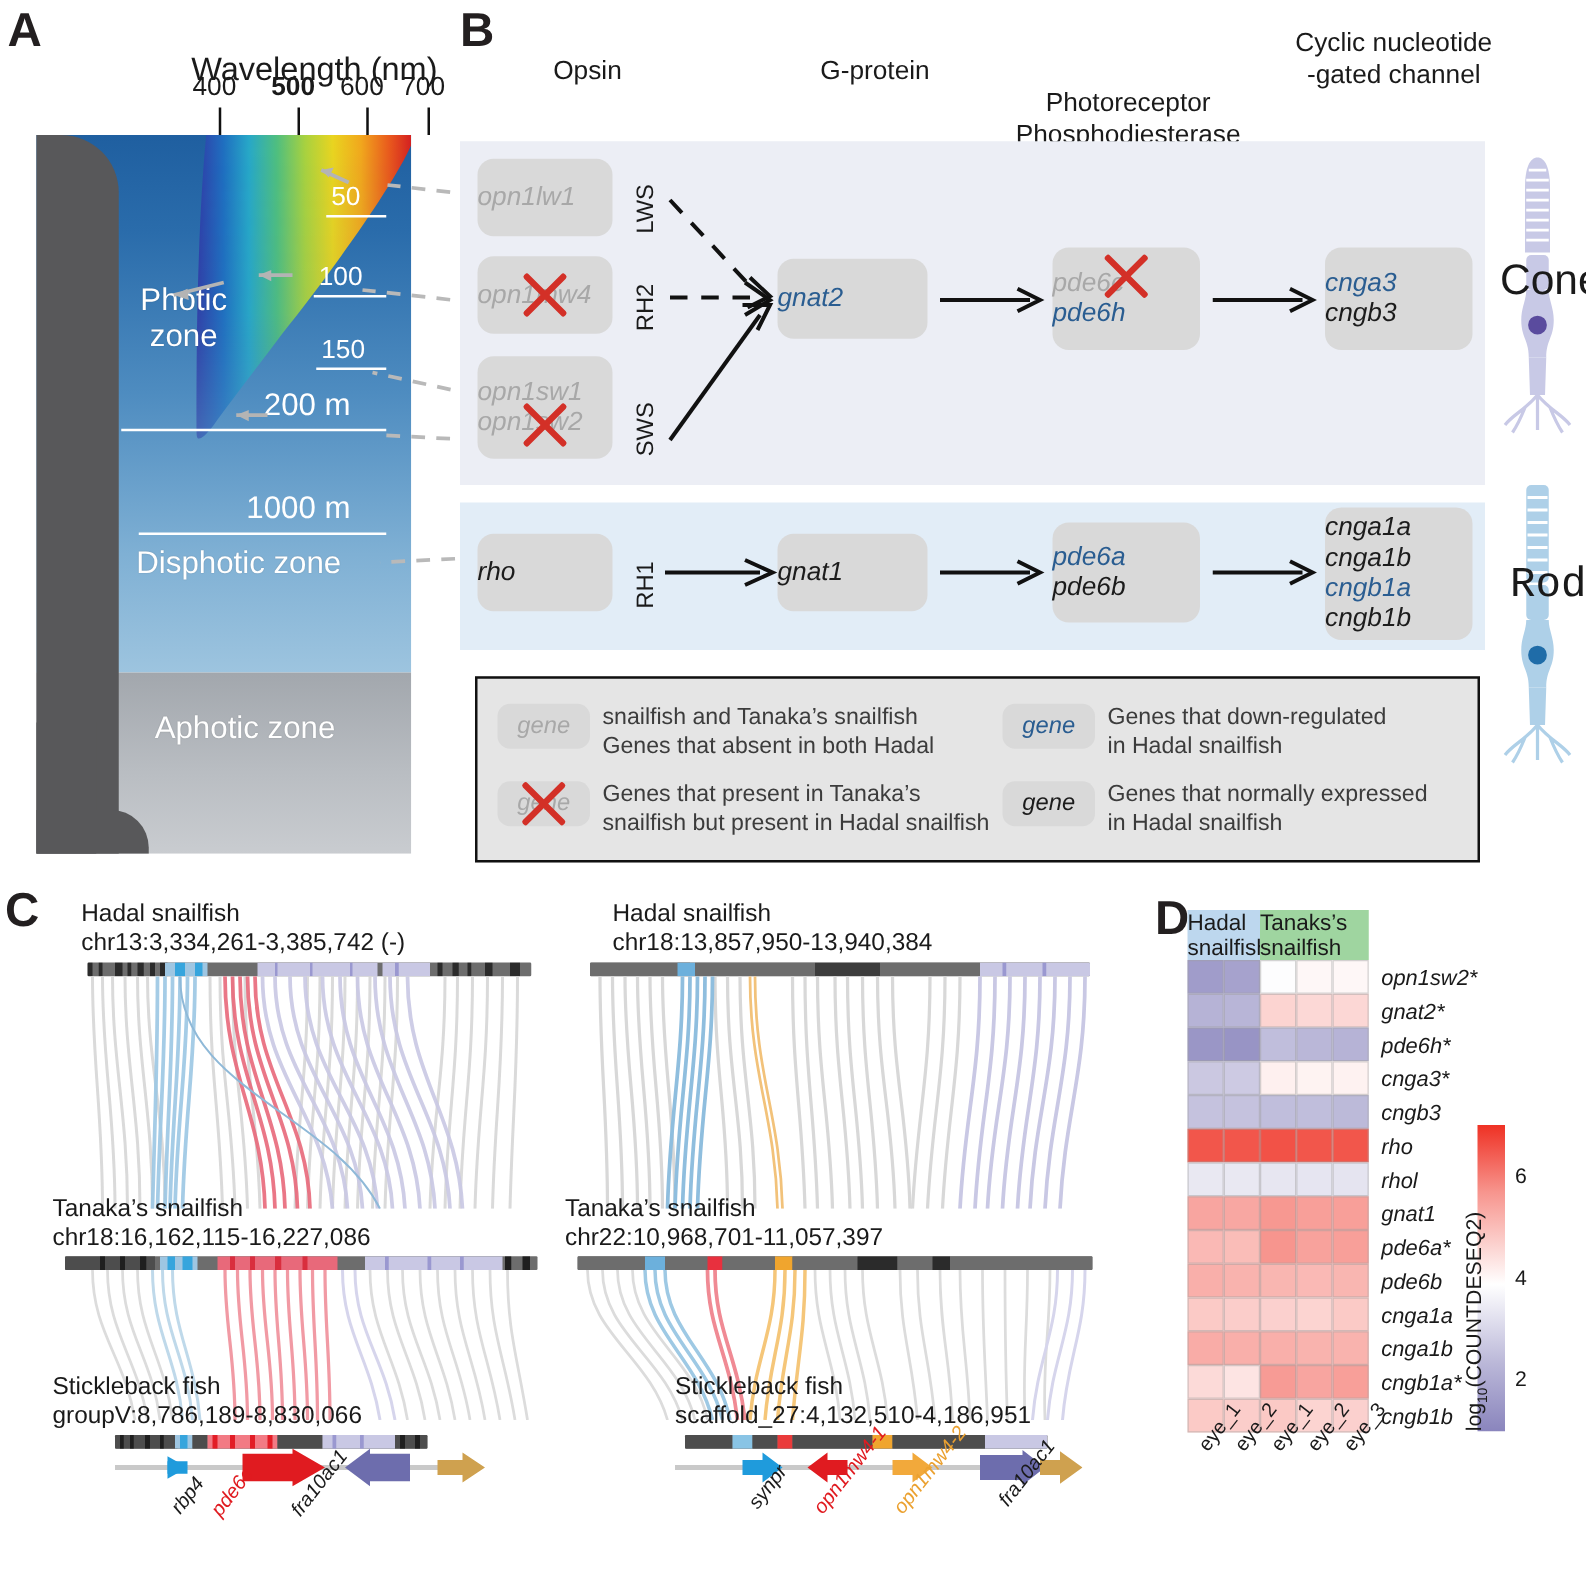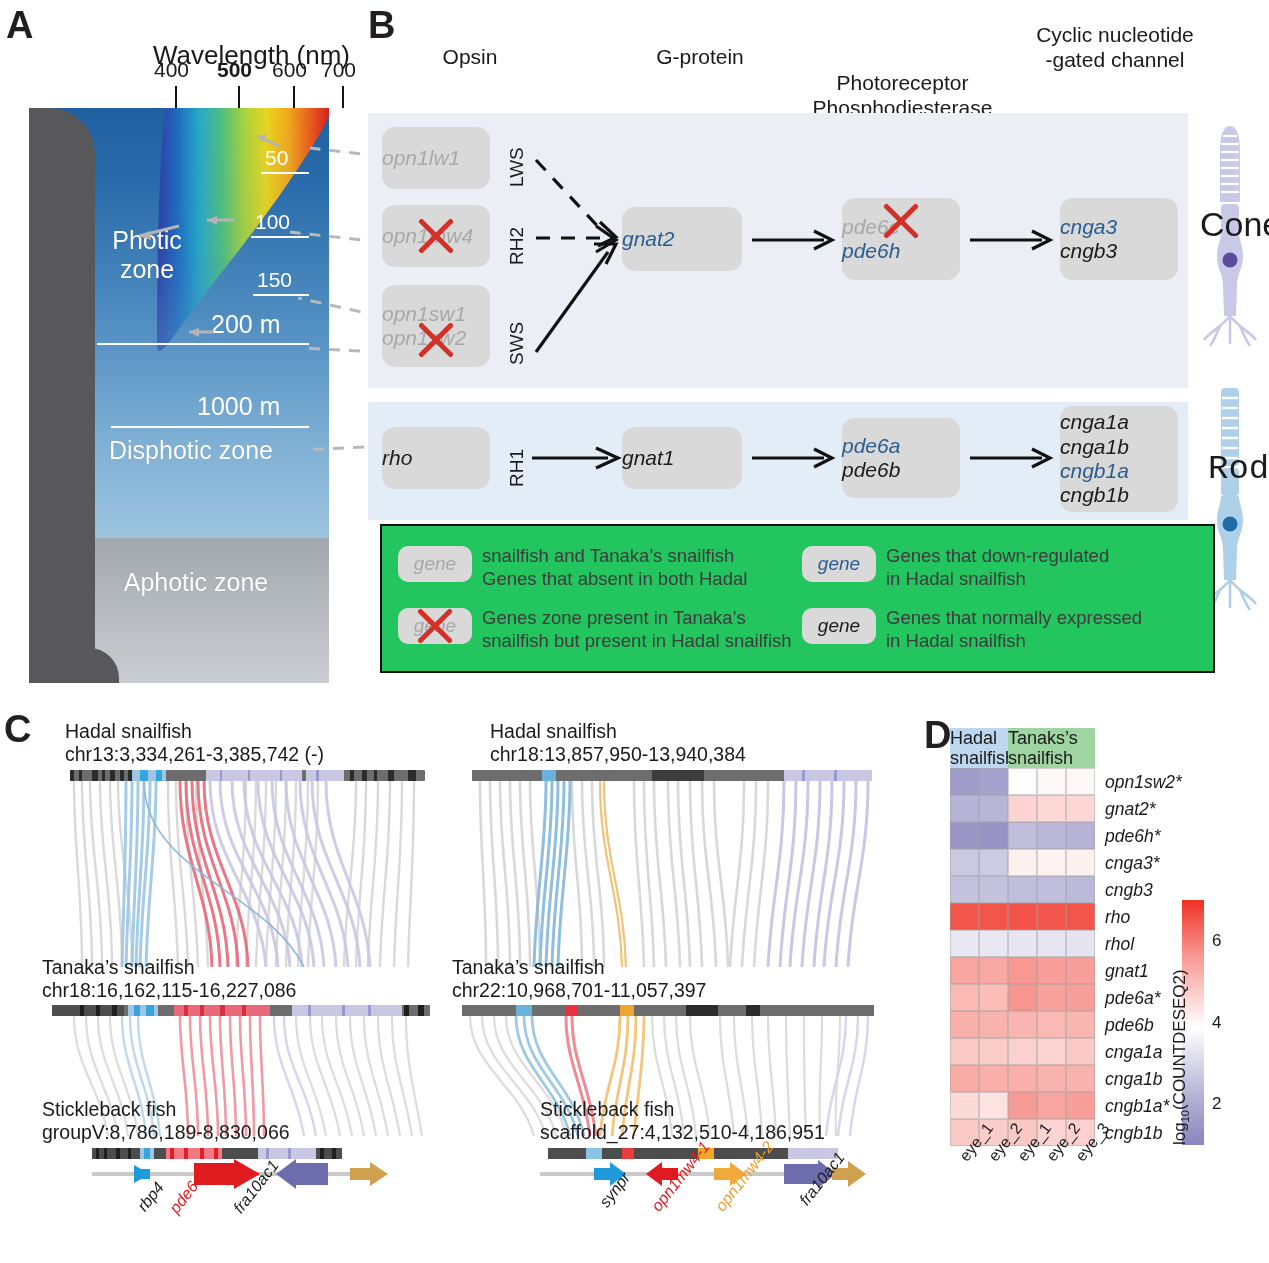--- a/index.html
+++ b/index.html
@@ -38,21 +38,21 @@
   .gname{font-style:italic;font-size:21px;line-height:1.16;white-space:nowrap;}
   .g-absent{color:#a8a8a8;}
   .g-down{color:#2a5d91;}
   .g-norm{color:#1c1c1c;}
   .xmark{position:absolute;width:46px;height:46px;pointer-events:none;}
   .xmark:before,.xmark:after{content:"";position:absolute;left:50%;top:50%;width:46px;height:5px;
     background:#d33027;border-radius:2px;}
   .xmark:before{transform:translate(-50%,-50%) rotate(45deg);}
   .xmark:after{transform:translate(-50%,-50%) rotate(-45deg);}
   .vlab{position:absolute;font-size:19px;transform:rotate(-90deg);transform-origin:left top;white-space:nowrap;}
-  .legendbox{position:absolute;left:20px;top:524px;width:800px;height:145px;border:2.5px solid #111;background:#22c55e;padding-left:31px;}
+  .legendbox{position:absolute;left:20px;top:541px;width:800px;height:145px;border:2.5px solid #111;background:#e5e5e5;}
   .lg-chip{position:absolute;width:74px;height:36px;background:#d9d9d9;border-radius:10px;
     display:flex;align-items:center;justify-content:center;font-style:italic;font-size:19px;}
   .lg-txt{position:absolute;font-size:18.5px;line-height:1.25;color:#3c3c3c;}
 
   
   #panelC{left:0;top:700px;width:920px;height:563px;}
   .sp-title{position:absolute;font-size:19.5px;line-height:1.2;white-space:nowrap;}
   .chrbar{position:absolute;height:11px;background:#6d6d6d;border-radius:1px;overflow:hidden;}
   .seg{position:absolute;top:0;height:11px;}
   .genearrow-line{position:absolute;height:4px;background:#c9c9c9;}
@@ -323,21 +323,21 @@
   <div class="legendbox">
     <div class="lg-chip g-absent" style="left:16px;top:20px;">gene</div>
     <div class="lg-txt" style="left:100px;top:18px;width:300px;">
       <div>snailfish and Tanaka’s snailfish</div>
       <div>Genes that absent in both Hadal</div>
     </div>
 
     <div class="lg-chip g-absent" style="left:16px;top:82px;">gene</div>
     <div class="xmark" style="left:30px;top:77px;"></div>
     <div class="lg-txt" style="left:100px;top:80px;width:330px;">
-      <div>Genes zone present in Tanaka’s</div>
+      <div>Genes that present in Tanaka’s</div>
       <div>snailfish but present in Hadal snailfish</div>
     </div>
 
     <div class="lg-chip g-down" style="left:420px;top:20px;">gene</div>
     <div class="lg-txt" style="left:504px;top:18px;width:290px;">
       <div>Genes that down-regulated</div>
       <div>in Hadal snailfish</div>
     </div>
 
     <div class="lg-chip g-norm" style="left:420px;top:82px;">gene</div>

